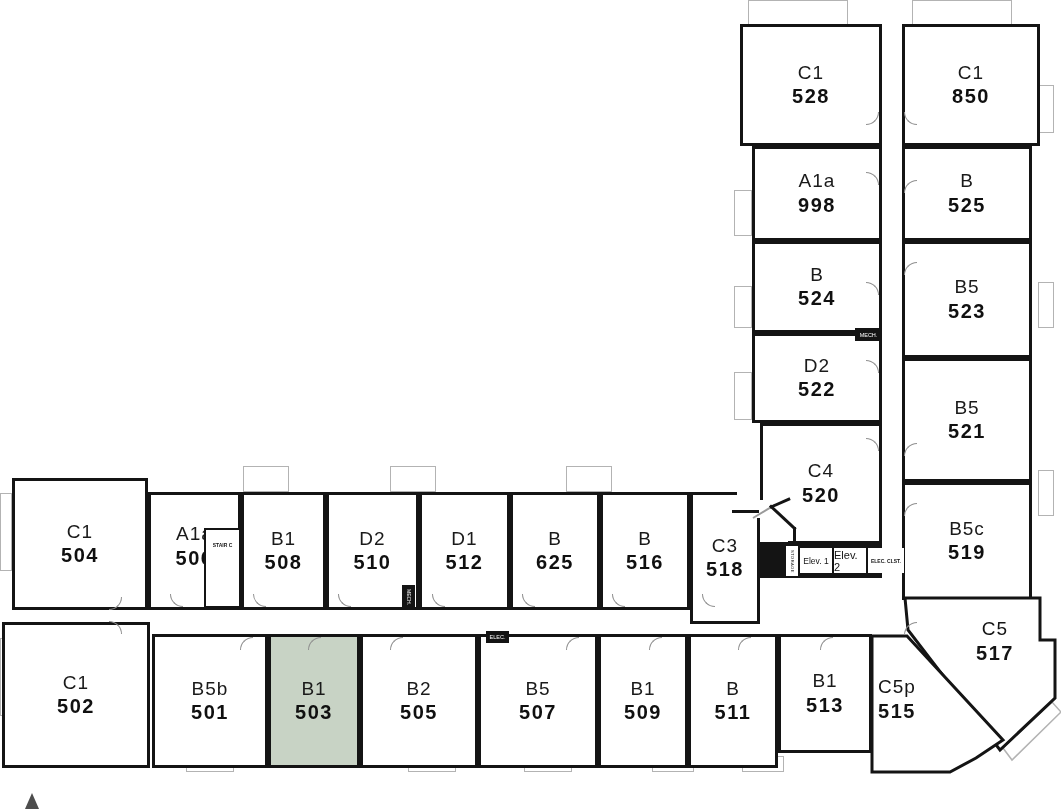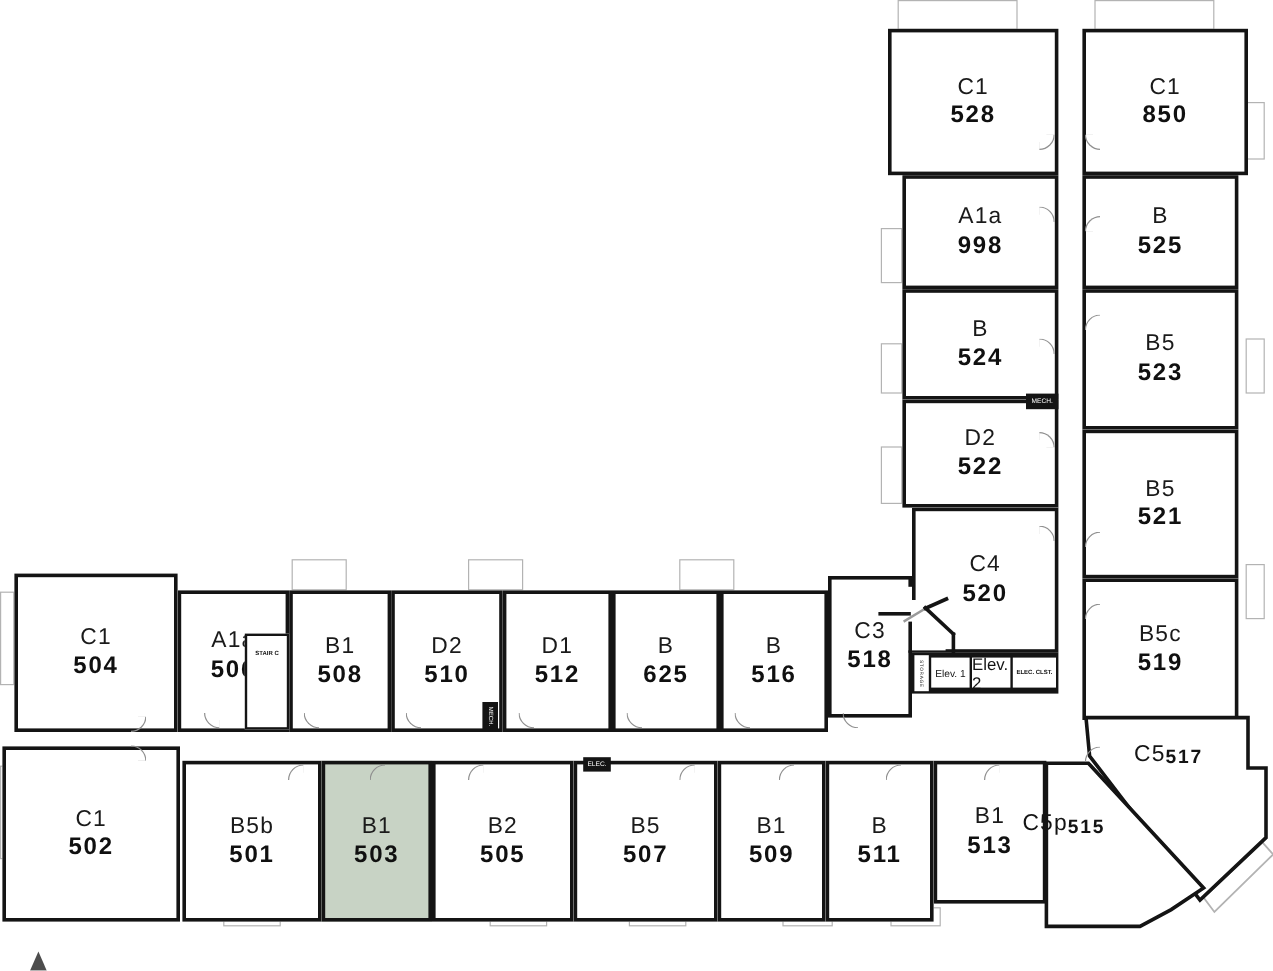--- a/index.html
+++ b/index.html
@@ -3,39 +3,39 @@
 <meta charset="utf-8">
 <style>
   html,body{margin:0;padding:0;background:#ffffff;}
   #plan{position:relative;width:1061px;height:809px;background:#fff;overflow:hidden;
         font-family:"Liberation Sans", sans-serif;color:#141414;}
   .room{position:absolute;background:#fff;border:3px solid #141414;box-sizing:border-box;
         display:flex;flex-direction:column;align-items:center;justify-content:center;
         z-index:1;cursor:pointer;}
   .room .t{font-size:19px;letter-spacing:1px;color:#1a1a1a;line-height:1.2;}
   .room .n{font-size:20px;font-weight:bold;letter-spacing:1.5px;color:#101010;line-height:1.2;}
-  .rlabel{position:absolute;display:flex;flex-direction:row;align-items:flex-end;z-index:5;}
+  .rlabel{position:absolute;display:flex;flex-direction:column;align-items:center;z-index:5;}
   .rlabel .t{font-size:19px;letter-spacing:1px;line-height:1.2;}
-  .rlabel .n{font-size:16px;font-weight:bold;letter-spacing:1.5px;line-height:1.2;}
+  .rlabel .n{font-size:20px;font-weight:bold;letter-spacing:1.5px;line-height:1.2;}
   .bay{position:absolute;background:#fff;border:1.5px solid #b3b3b3;box-sizing:border-box;z-index:0;}
   .patch{position:absolute;background:#fff;z-index:2;}
   .diag{position:absolute;height:3px;background:#141414;transform-origin:0 50%;z-index:3;}
   .diag.gray{background:#9a9a9a;height:2px;}
   .wallbit{position:absolute;background:#141414;z-index:3;}
   .door{position:absolute;width:13px;height:13px;box-sizing:border-box;
         border-left:1.5px solid #8f8f8f;border-top:1.5px solid #8f8f8f;
         border-top-left-radius:100%;z-index:3;}
   .rne{transform:rotate(90deg);}  .rse{transform:rotate(180deg);}  .rsw{transform:rotate(270deg);}
   .core{position:absolute;left:760px;top:544px;width:122px;height:34px;background:#141414;z-index:4;}
   .corebox{position:absolute;background:#fff;display:flex;align-items:center;justify-content:center;
-           box-sizing:border-box;color:#141414;}
+           box-sizing:border-box;color:#141414;margin-left:24px;}
   .storage{left:2px;top:2px;width:12px;height:30px;font-size:4px;
            writing-mode:vertical-rl;letter-spacing:0.5px;}
   .elev1{left:16px;top:4px;width:32px;height:25px;font-size:8.5px;}
-  .elev2{left:50px;top:4px;width:32px;height:25px;font-size:14px;}
+  .elev2{left:50px;top:4px;width:32px;height:25px;font-size:11px;}
   .elecclst{left:84px;top:4px;width:36px;height:25px;font-size:5px;font-weight:bold;}
   .tinybox{position:absolute;background:#141414;color:#fff;display:flex;align-items:center;
            justify-content:center;z-index:4;box-sizing:border-box;}
   .stair{position:absolute;left:204px;top:528px;width:37px;height:80px;background:#fff;
          border:2px solid #141414;box-sizing:border-box;z-index:3;display:flex;
          justify-content:center;font-size:5px;font-weight:bold;padding-top:12px;}
   .north{position:absolute;left:25px;top:793px;width:0;height:0;z-index:5;
          border-left:7px solid transparent;border-right:7px solid transparent;
          border-bottom:16px solid #4d4d4d;}
   svg{position:absolute;z-index:1;}
@@ -126,21 +126,21 @@
     <span class="n">512</span>
   </div>
   <div class="room" style="left:510px;top:492px;width:90px;height:118px">
     <span class="t">B</span>
     <span class="n">625</span>
   </div>
   <div class="room" style="left:600px;top:492px;width:90px;height:118px">
     <span class="t">B</span>
     <span class="n">516</span>
   </div>
-  <div class="room" style="left:690px;top:480px;width:70px;height:118px">
+  <div class="room" style="left:690px;top:492px;width:70px;height:132px">
     <span class="t">C3</span>
     <span class="n">518</span>
   </div>
 
   <div class="room" style="left:2px;top:622px;width:148px;height:146px">
     <span class="t">C1</span>
     <span class="n">502</span>
   </div>
   <div class="room" style="left:152px;top:634px;width:116px;height:134px">
     <span class="t">B5b</span>

